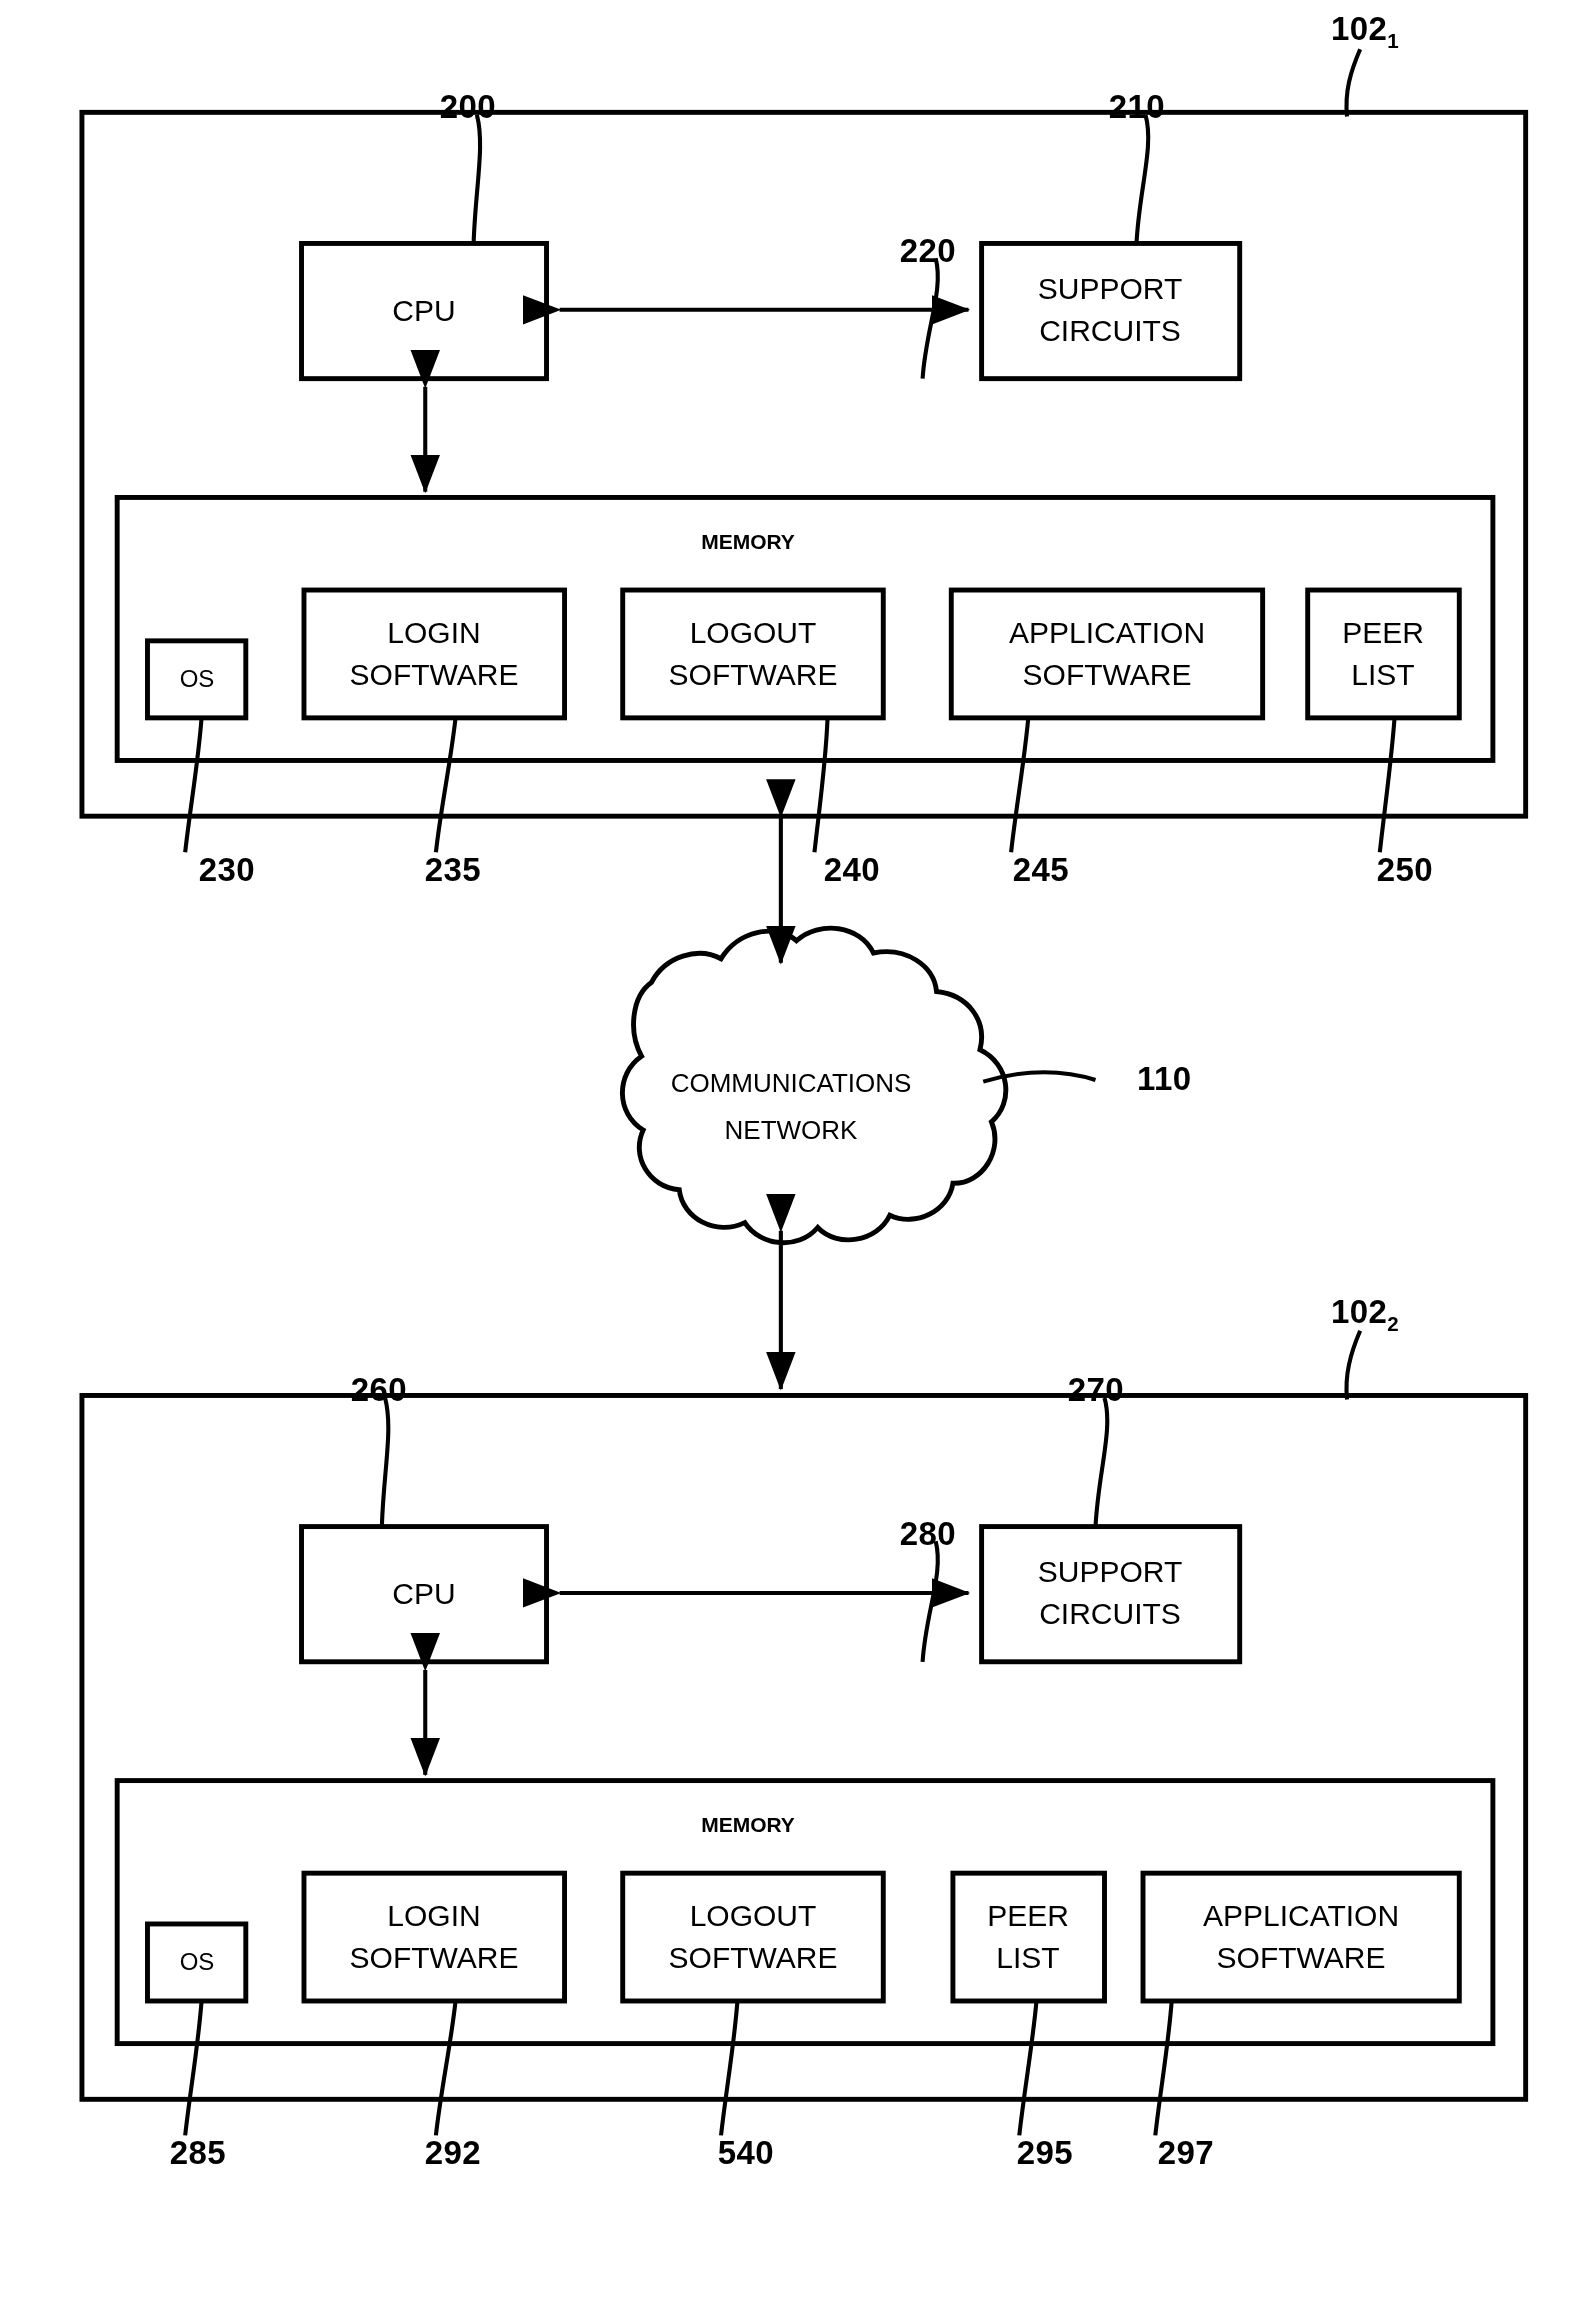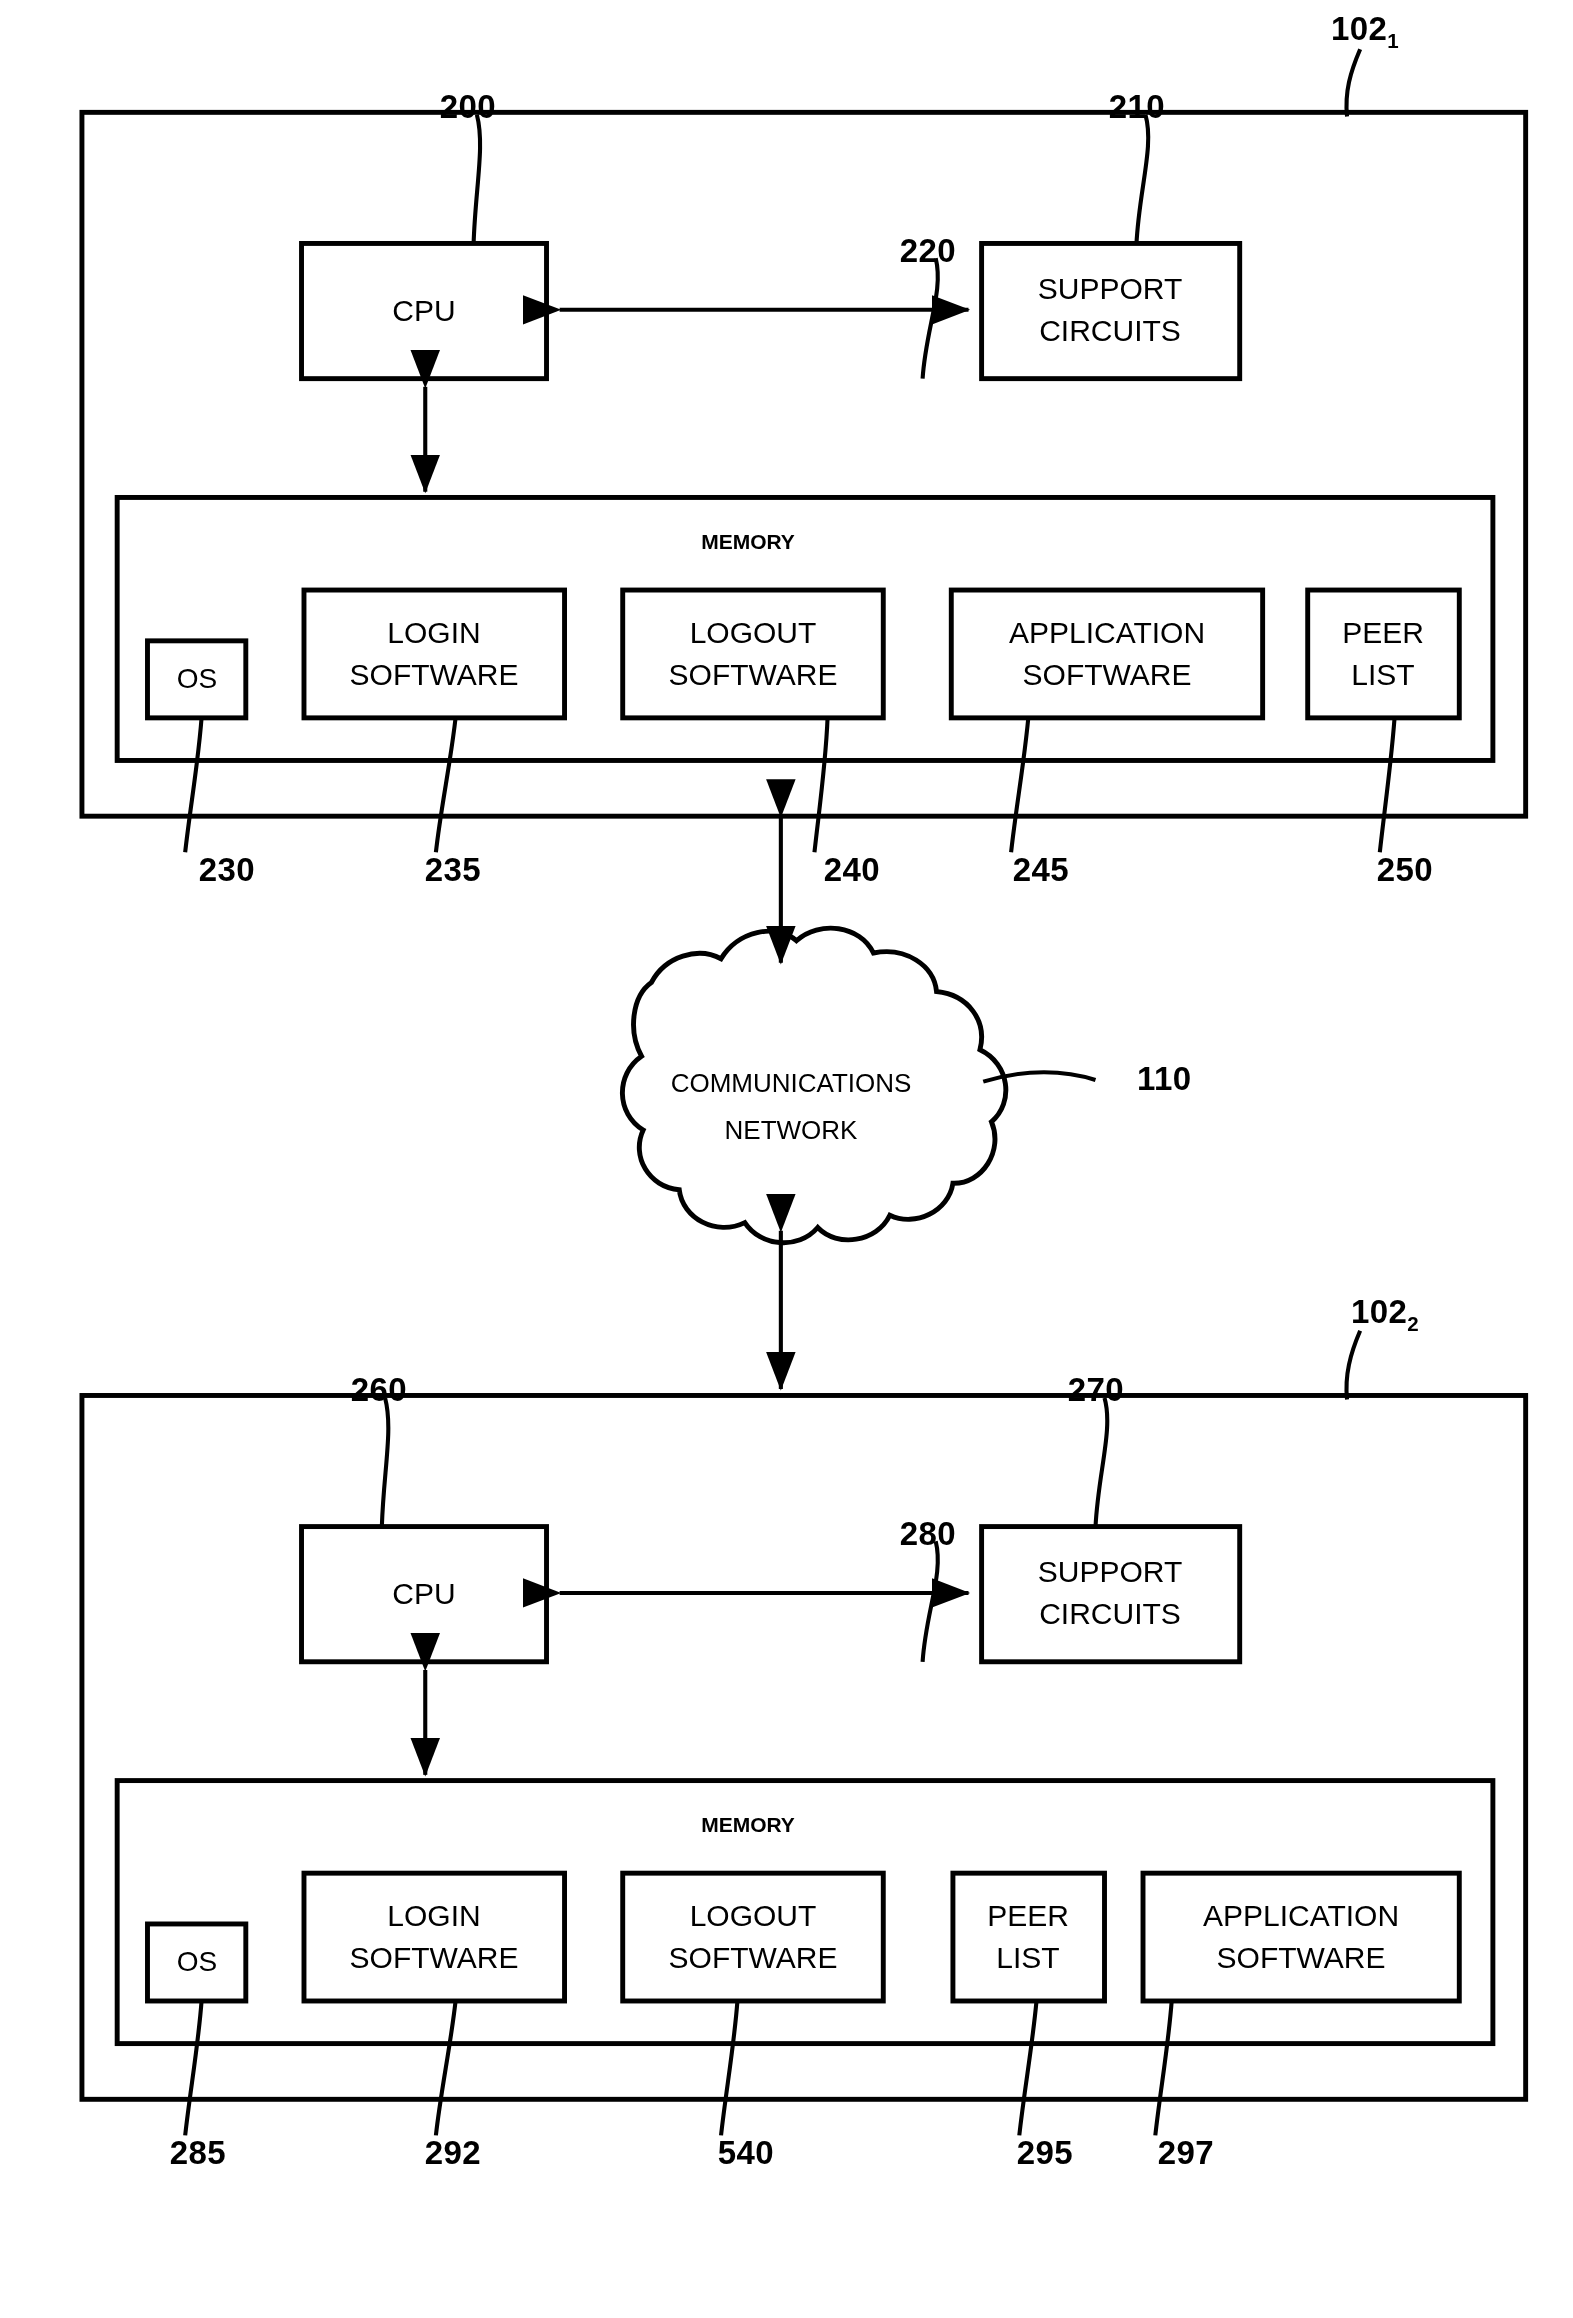--- a/index.html
+++ b/index.html
@@ -4,21 +4,21 @@
 <style>
   html,body{margin:0;padding:0;background:#ffffff;}
   body{width:1574px;height:2319px;position:relative;overflow:hidden;
        font-family:"Liberation Sans",sans-serif;color:#000;}
   .stage{position:absolute;left:0;top:0;width:1574px;height:1964px;}
   svg.layer{position:absolute;left:0;top:0;width:1574px;height:2319px;}
   .lbl{position:absolute;white-space:nowrap;color:#000;}
   .ref{font-size:33px;font-weight:700;letter-spacing:0.4px;}
   .refsub{font-size:20.5px;font-weight:700;vertical-align:sub;}
   .boxtxt{font-size:30px;font-weight:400;text-align:center;line-height:1.22;}
-  .boxtxt.small{font-size:28px;}
+  .boxtxt.small{font-size:24px;}
   .memhdr{font-size:21px;font-weight:700;}
   .cloudtxt{font-size:26px;font-weight:400;text-align:right;line-height:1.25;}
   .ctr{transform:translate(-50%,-50%);}
 </style>
 </head>
 <body>
 
 <div class="stage">
 
   <svg class="layer" viewBox="0 0 1921 2830">
@@ -148,21 +148,21 @@
   <div class="lbl ref ctr" style="left:198px;top:870px;margin-left:29px;">230</div>
   <div class="lbl ref ctr" style="left:453px;top:870px;">235</div>
   <div class="lbl ref ctr" style="left:852px;top:870px;">240</div>
   <div class="lbl ref ctr" style="left:1041px;top:870px;">245</div>
   <div class="lbl ref ctr" style="left:1405px;top:870px;">250</div>
 
   <div class="lbl cloudtxt ctr" style="left:791px;top:1083px;">COMMUNICATIONS</div>
   <div class="lbl cloudtxt ctr" style="left:791px;top:1130px;">NETWORK</div>
   <div class="lbl ref" style="left:1137px;top:1060px;">110</div>
 
-  <div class="lbl ref" style="left:1331px;top:1293px;margin-left:20px;"><span>102</span><span class="refsub">2</span></div>
+  <div class="lbl ref" style="left:1331px;top:1293px;"><span>102</span><span class="refsub">2</span></div>
 
   <div class="lbl ref ctr" style="left:379px;top:1390px;">260</div>
   <div class="lbl ref ctr" style="left:1096px;top:1390px;">270</div>
   <div class="lbl ref ctr" style="left:928px;top:1534px;">280</div>
 
   <div class="lbl boxtxt ctr" style="left:424px;top:1594px;">CPU</div>
 
   <div class="lbl boxtxt ctr" style="left:1110px;top:1572px;">SUPPORT</div>
   <div class="lbl boxtxt ctr" style="left:1110px;top:1614px;">CIRCUITS</div>
 

